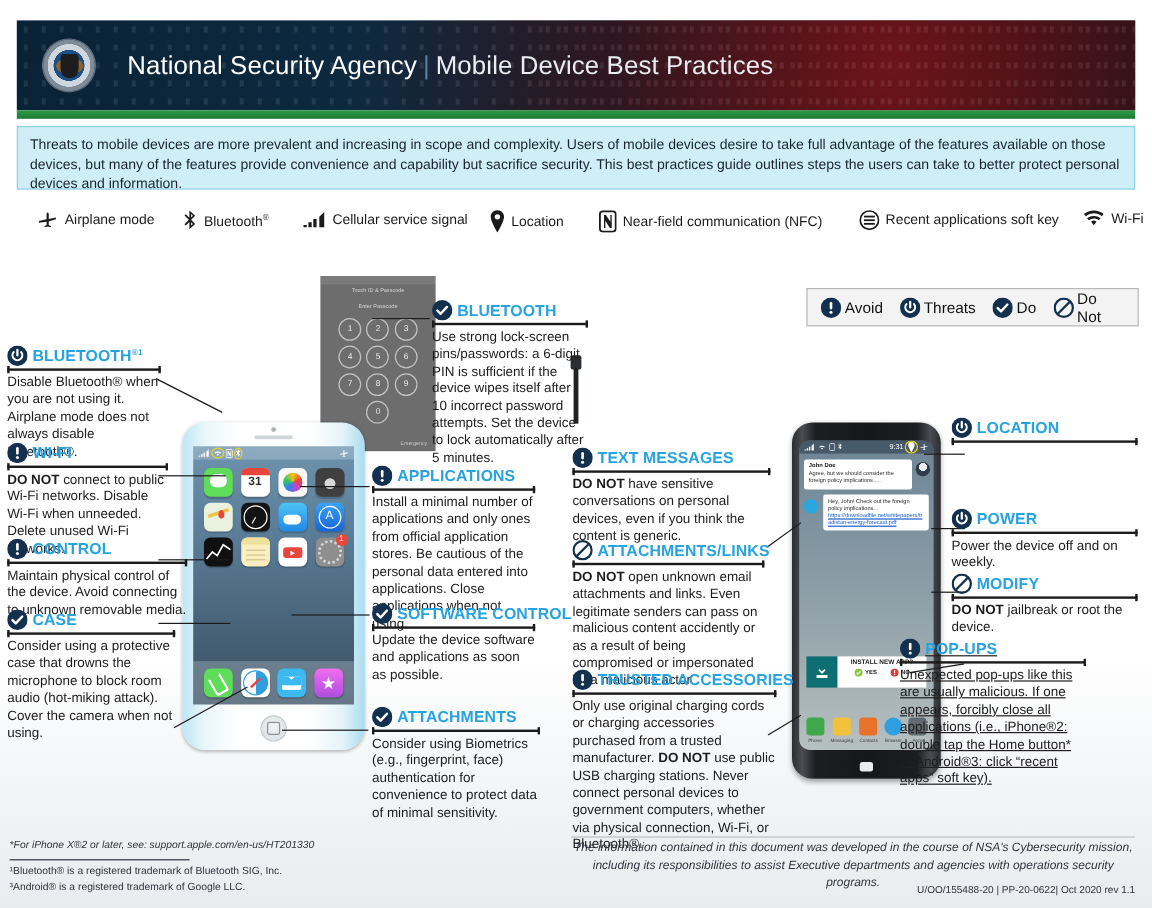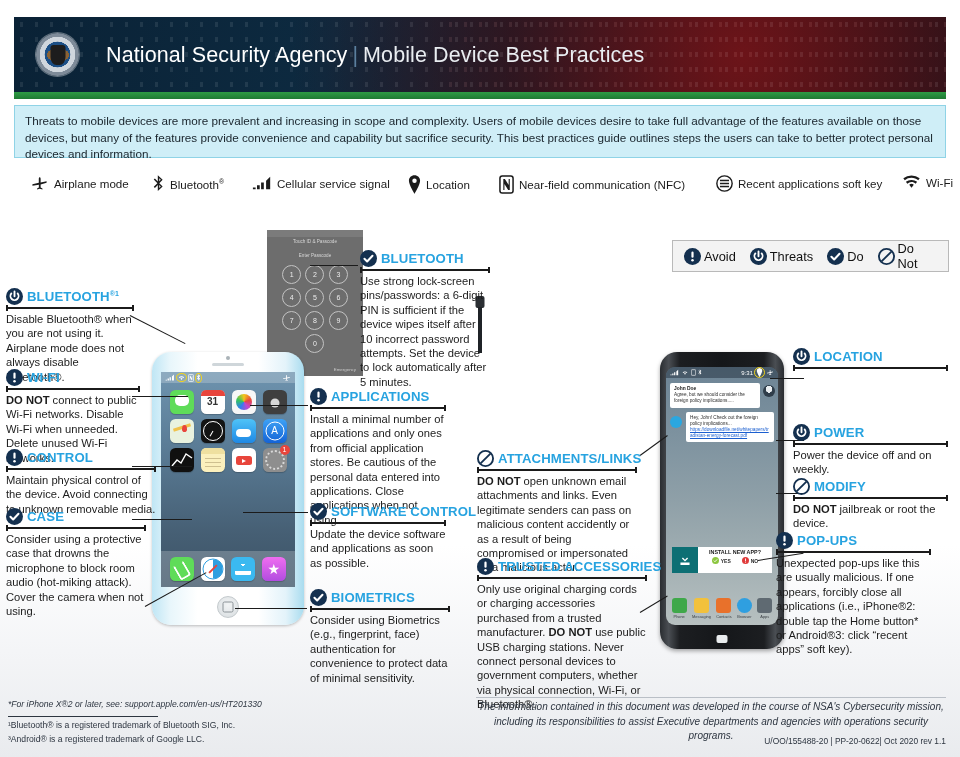--- a/index.html
+++ b/index.html
@@ -560,26 +560,38 @@
     <div class="rule"></div>
     <div class="body">Update the device software and applications as soon as possible.</div>
   </div>
 
   <div class="co" style="left:310px;top:589px;width:140px;">
     <div class="head">
       <svg class="badge" width="17" height="17" viewBox="0 0 20 20">
           <circle cx="10" cy="10" r="10" fill="#14304f"></circle>
           <path d="M5.2 10.3l3.2 3.2 6.3-6.7" fill="none" stroke="#fff" stroke-width="2.4" stroke-linecap="round" stroke-linejoin="round"></path>
         </svg>
-      <span class="title">BIOMETRICS</span>
+      <span class="title">ATTACHMENTS</span>
     </div>
     <div class="rule"></div>
     <div class="body">Consider using Biometrics (e.g., fingerprint, face) authentication for convenience to protect data of minimal sensitivity.</div>
   </div>
 
+  <div class="co" style="left:477px;top:373px;width:165px;">
+    <div class="head">
+      <svg class="badge" width="17" height="17" viewBox="0 0 20 20">
+          <circle cx="10" cy="10" r="10" fill="#14304f"></circle>
+          <rect x="8.7" y="4.2" width="2.6" height="7.4" rx="1.3" fill="#fff"></rect>
+          <circle cx="10" cy="14.4" r="1.5" fill="#fff"></circle>
+        </svg>
+      <span class="title">TEXT MESSAGES</span>
+    </div>
+    <div class="rule"></div>
+    <div class="body"><b>DO NOT</b><span> have sensitive conversations on personal devices, even if you think the content is generic.</span></div>
+  </div>
 
   <div class="co" style="left:477px;top:450px;width:160px;">
     <div class="head">
       <svg class="badge" width="17" height="17" viewBox="0 0 20 20">
           <circle cx="10" cy="10" r="8.9" fill="none" stroke="#14304f" stroke-width="2.2"></circle>
           <path d="M4.2 15.8L15.8 4.2" stroke="#14304f" stroke-width="2.2"></path>
         </svg>
       <span class="title">ATTACHMENTS/LINKS</span>
     </div>
     <div class="rule"></div>
@@ -629,21 +641,21 @@
           <circle cx="10" cy="10" r="10" fill="#14304f"></circle>
           <path d="M10 4.1v5.6" stroke="#fff" stroke-width="2.2" stroke-linecap="round"></path>
           <path d="M6.3 6.4a4.8 4.8 0 1 0 7.4 0" fill="none" stroke="#fff" stroke-width="2.1" stroke-linecap="round"></path>
         </svg>
       <span class="title">POWER</span>
     </div>
     <div class="rule"></div>
     <div class="body">Power the device off and on weekly.</div>
   </div>
 
-  <div class="co" style="left:776px;top:532px;width:155px;">
+  <div class="co" style="left:750px;top:532px;width:155px;text-decoration:underline;">
     <div class="head">
       <svg class="badge" width="17" height="17" viewBox="0 0 20 20">
           <circle cx="10" cy="10" r="10" fill="#14304f"></circle>
           <rect x="8.7" y="4.2" width="2.6" height="7.4" rx="1.3" fill="#fff"></rect>
           <circle cx="10" cy="14.4" r="1.5" fill="#fff"></circle>
         </svg>
       <span class="title">POP-UPS</span>
     </div>
     <div class="rule"></div>
     <div class="body">Unexpected pop-ups like this are usually malicious. If one appears, forcibly close all applications (i.e., iPhone®2: double tap the Home button* or Android®3: click “recent apps” soft key).</div>

